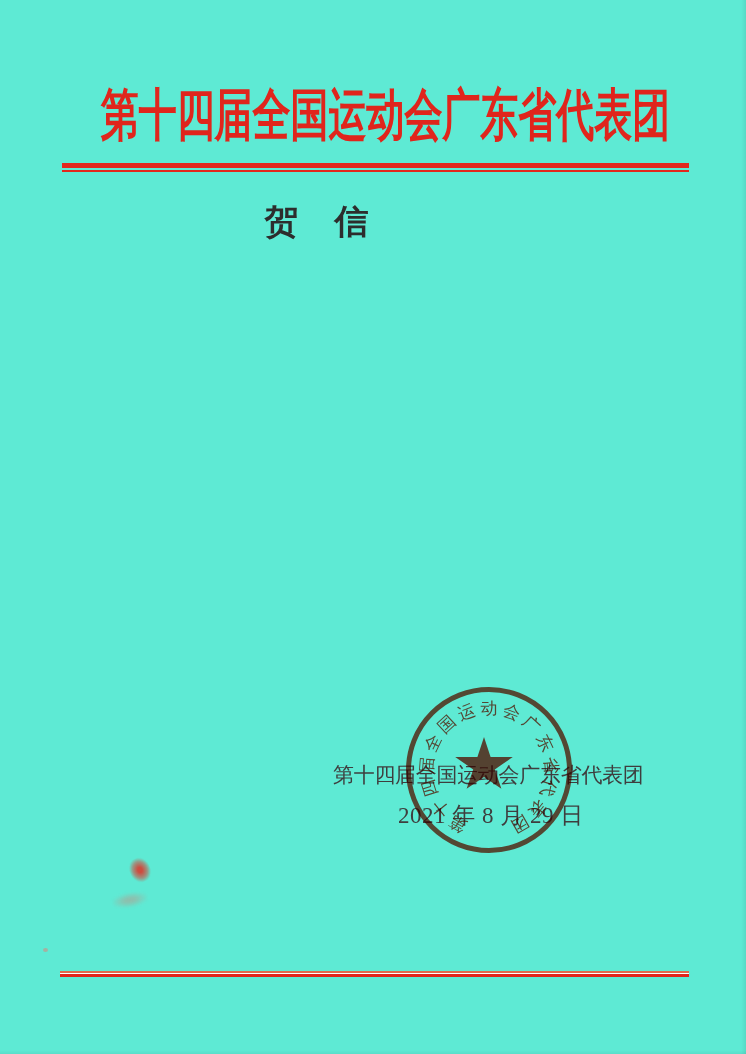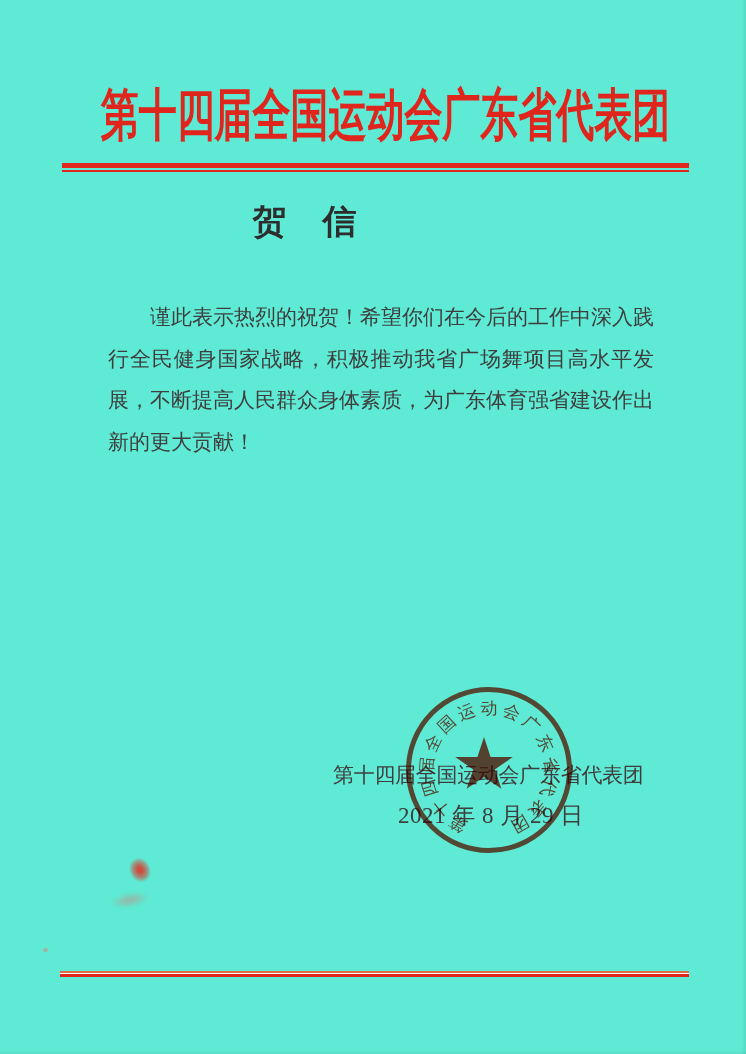--- a/index.html
+++ b/index.html
@@ -34,20 +34,21 @@
     position:absolute;left:62px;top:163px;width:627px;height:2px;
     border-top:5px solid #e2281e;
     border-bottom:2px solid #e2281e;
   }
   .letter-title{
     position:absolute;top:202px;left:0;width:610px;
     text-align:center;
     font-size:34px;line-height:40px;font-weight:bold;
     color:#2d2d2d;
     letter-spacing:1px;
+    padding-left:12px;
   }
   .body-block{
     position:absolute;left:108px;top:297px;width:546px;
     font-size:21px;line-height:41.5px;
     color:var(--ink);
     text-align:justify;
   }
   .body-block p{margin:0;}
   .para-indent{text-indent:2em;}
   .bold-seg{font-weight:bold;}
@@ -115,21 +116,20 @@
 
 <div id="page">
 
   <div class="doc-title">第十四届全国运动会广东省代表团</div>
 
   <div class="header-rule"></div>
 
   <div class="letter-title">贺　信</div>
 
   <div class="body-block">
-    <p class="para-indent">谨此表示热烈的祝贺！希望你们在今后的工作中深入践行全民健身国家战略，积极推动我省广场舞项目高水平发展，不断提高人民群众身体素质，为广东体育强省建设作出新的更大贡献！</p>
   </div>
 
   <div class="signature">第十四届全国运动会广东省代表团</div>
 
   <div class="date-line">2021 年 8 月 29 日</div>
 
   <div class="seal">
     <div class="seal-ring"></div>
     <div class="seal-star"></div>
     <div class="seal-chars">

